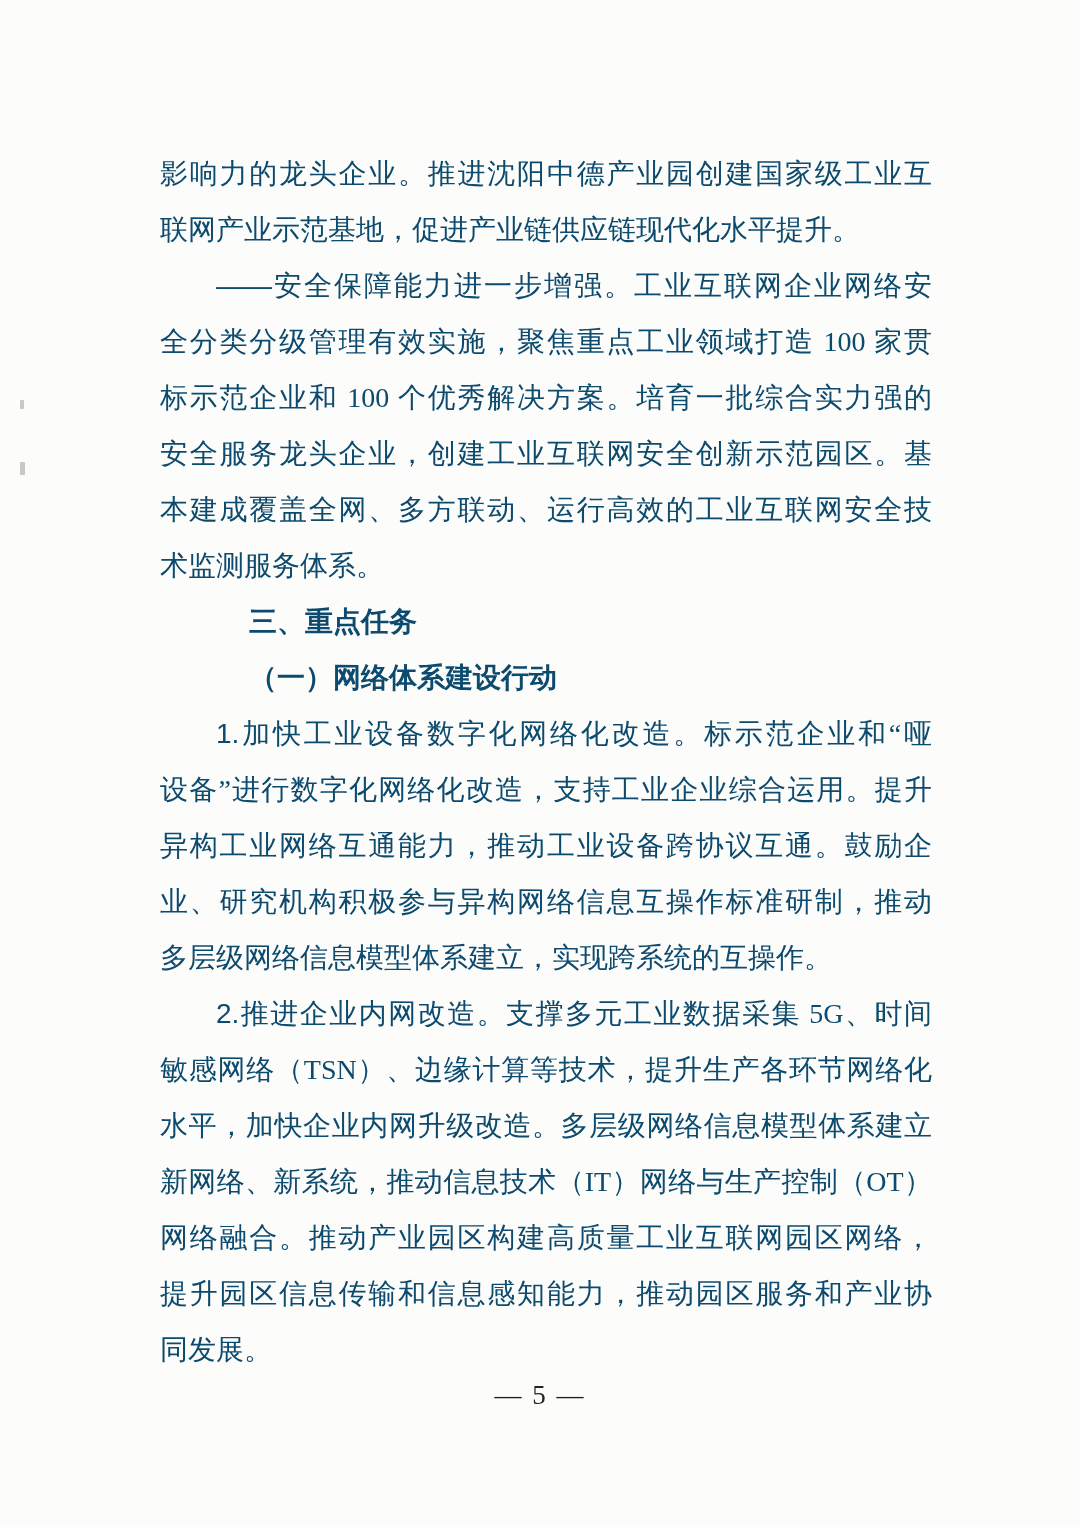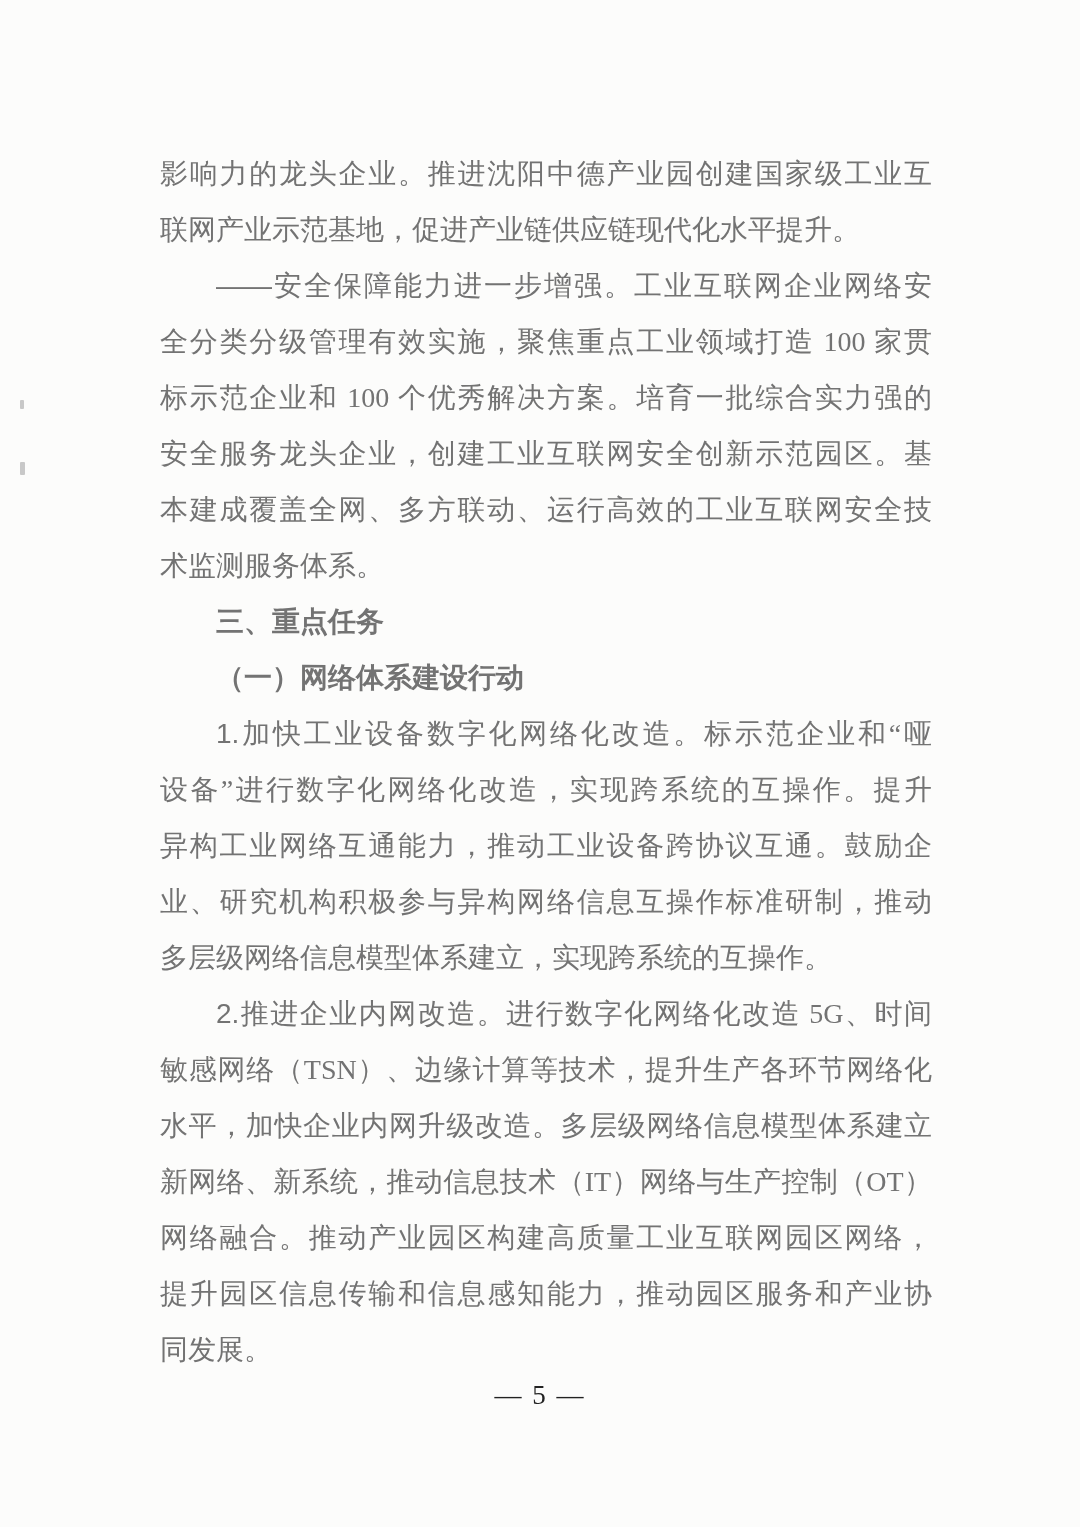--- a/index.html
+++ b/index.html
@@ -21,38 +21,39 @@
   .doc-body {
     position: absolute;
     left: 160px;
     top: 146px;
     width: 772px;
   }
   .line {
     height: 56px;
     line-height: 56px;
     font-size: 28px;
-    color: #737373;
+    color: #0c4a6e;
     text-align: justify;
     overflow: hidden;
     white-space: normal;
   }
   .line.full {
     text-align-last: justify;
   }
   .line.indent {
     text-indent: 56px;
   }
   .line span.bold {
     font-weight: normal;
     font-family: "Liberation Sans", "DejaVu Sans", sans-serif;
   }
   .line.heading span {
     font-weight: bold;
     font-family: Liberation Serif, serif;
+    margin-left: 33px;
   }
   .page-number {
     position: absolute;
     left: 0;
     top: 1380px;
     width: 1080px;
     text-align: center;
     font-size: 27px;
     color: #222;
     letter-spacing: 2px;
@@ -76,25 +77,25 @@
       <div class="line"><span class="regular">联网产业示范基地，促进产业链供应链现代化水平提升。</span></div>
       <div class="line full indent"><span class="bold">——安全保障能力进一步增强。</span><span class="regular">工业互联网企业网络安</span></div>
       <div class="line full"><span class="regular">全分类分级管理有效实施，聚焦重点工业领域打造 100 家贯</span></div>
       <div class="line full"><span class="regular">标示范企业和 100 个优秀解决方案。培育一批综合实力强的</span></div>
       <div class="line full"><span class="regular">安全服务龙头企业，创建工业互联网安全创新示范园区。基</span></div>
       <div class="line full"><span class="regular">本建成覆盖全网、多方联动、运行高效的工业互联网安全技</span></div>
       <div class="line"><span class="regular">术监测服务体系。</span></div>
       <div class="line indent heading"><span class="bold">三、重点任务</span></div>
       <div class="line indent heading"><span class="bold">（一）网络体系建设行动</span></div>
       <div class="line full indent"><span class="bold">1.加快工业设备数字化网络化改造。</span><span class="regular">标示范企业和“哑</span></div>
-      <div class="line full"><span class="regular">设备”进行数字化网络化改造，实现跨系统的互操作。提升</span></div>
+      <div class="line full"><span class="regular">设备”进行数字化网络化改造，支持工业企业综合运用。提升</span></div>
       <div class="line full"><span class="regular">异构工业网络互通能力，推动工业设备跨协议互通。鼓励企</span></div>
       <div class="line full"><span class="regular">业、研究机构积极参与异构网络信息互操作标准研制，推动</span></div>
       <div class="line"><span class="regular">多层级网络信息模型体系建立，实现跨系统的互操作。</span></div>
-      <div class="line full indent"><span class="bold">2.推进企业内网改造。</span><span class="regular">进行数字化网络化改造 5G、时间</span></div>
+      <div class="line full indent"><span class="bold">2.推进企业内网改造。</span><span class="regular">支撑多元工业数据采集 5G、时间</span></div>
       <div class="line full"><span class="regular">敏感网络（TSN）、边缘计算等技术，提升生产各环节网络化</span></div>
       <div class="line full"><span class="regular">水平，加快企业内网升级改造。多层级网络信息模型体系建立</span></div>
       <div class="line full"><span class="regular">新网络、新系统，推动信息技术（IT）网络与生产控制（OT）</span></div>
       <div class="line full"><span class="regular">网络融合。推动产业园区构建高质量工业互联网园区网络，</span></div>
       <div class="line full"><span class="regular">提升园区信息传输和信息感知能力，推动园区服务和产业协</span></div>
       <div class="line"><span class="regular">同发展。</span></div>
     </div>
 
   <div class="page-number">— 5 —</div>
 

